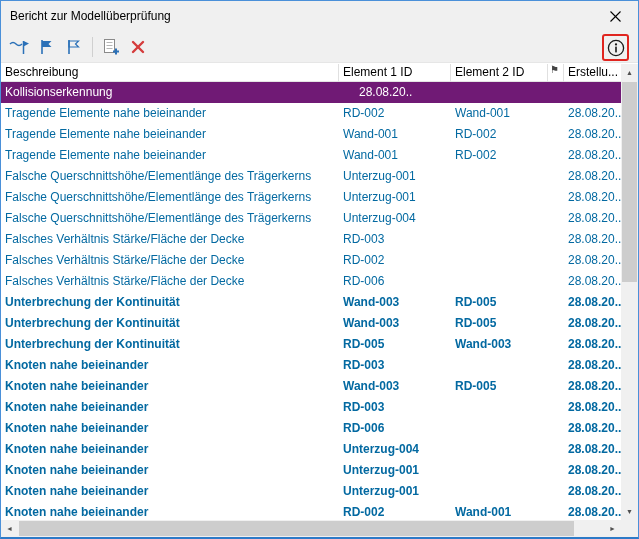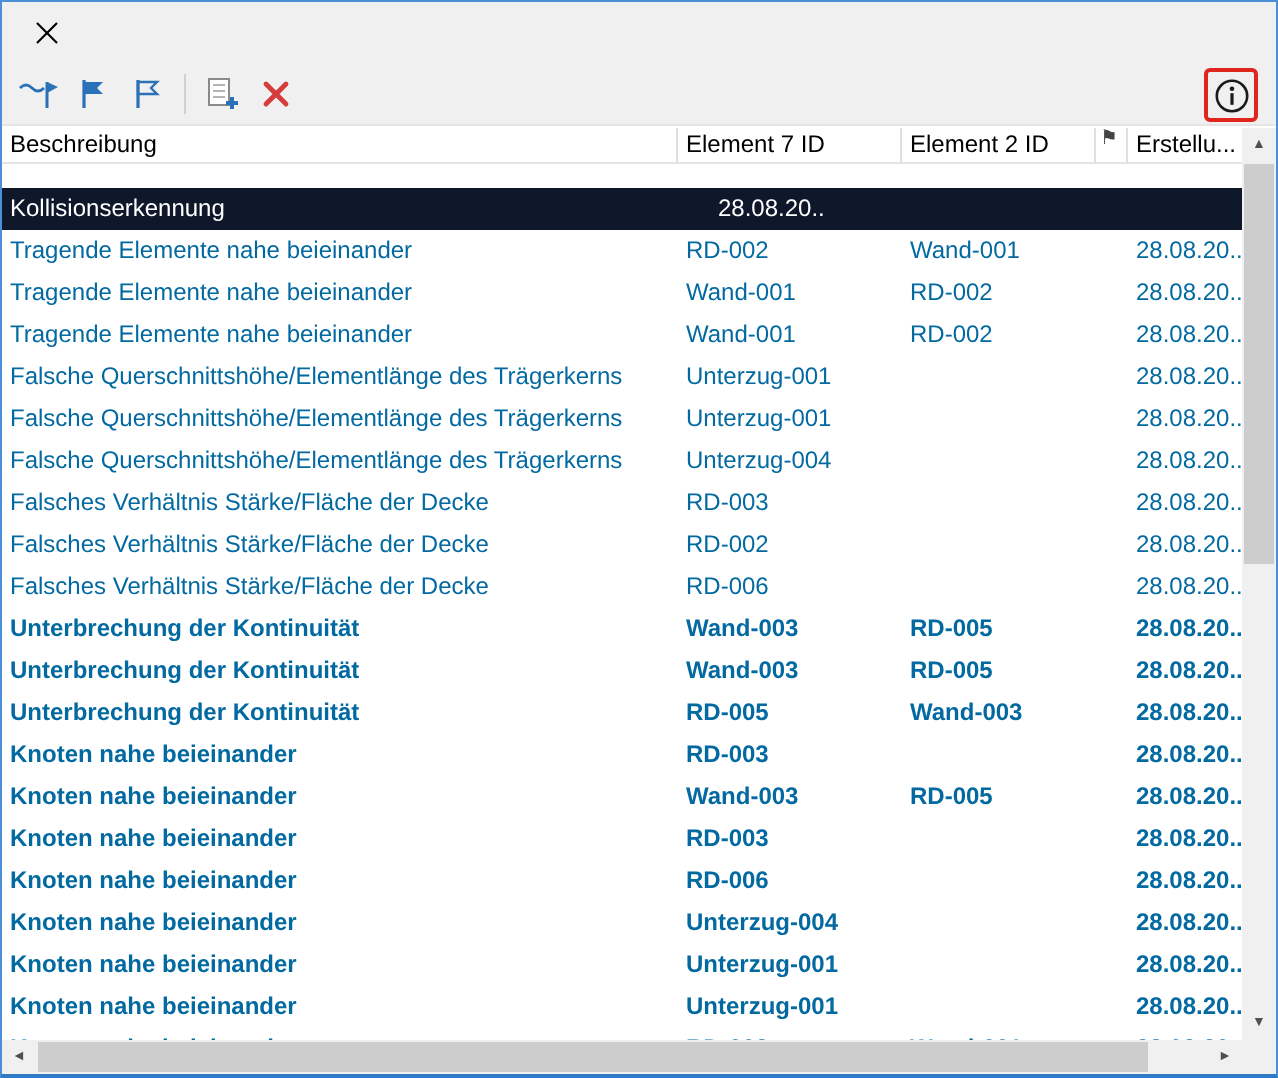--- a/index.html
+++ b/index.html
@@ -41,21 +41,21 @@
     white-space:nowrap; overflow:hidden; height:18px;
   }
   .w-desc { width:338px; }
   .w-el1  { width:112px; }
   .w-el2  { width:97px; }
   .w-flag { width:16px; padding:0 2px; font-size:10px; color:#444; }
   .w-date { width:57px; }
   .rows { position:absolute; top:18px; left:0; width:622px; height:441px; overflow:hidden; }
   .row { height:21px; display:flex; align-items:center; font-size:12px; color:#0369a1; }
   .row.bold { font-weight:bold;align-items:flex-end; }
-  .row.selected { background:#0f172a; color:#fff;margin-top:12px; }
+  .row.selected { background:#701a75; color:#fff; }
   .cell { padding:0 4px; white-space:nowrap; overflow:hidden; height:21px; line-height:21px; }
   
   .vscroll { position:absolute; top:0; right:0; bottom:17px; width:17px; background:#f0f0f0; }
   .vscroll .arrow {
     position:absolute; left:0; width:17px; height:17px; display:flex;
     align-items:center; justify-content:center; font-size:7px; color:#505050;
   }
   .vscroll .arrow.up { top:0; }
   .vscroll .arrow.down { bottom:0; }
   .vthumb { position:absolute; left:1px; top:18px; width:15px; height:200px; background:#cdcdcd; }
@@ -68,20 +68,21 @@
   .hscroll .arrow.right { right:0; }
   .hthumb { position:absolute; top:1px; left:18px; width:555px; height:15px; background:#cdcdcd; }
   .corner { position:absolute; bottom:0; right:0; width:17px; height:17px; background:#f0f0f0; }
 </style>
 </head>
 <body>
 
 <div class="window">
 
   <div class="titlebar">
+    <span class="title">Bericht zur Modellüberprüfung</span>
     <div class="close-btn">
       <svg width="11" height="11" viewBox="0 0 11 11">
         <g stroke="#000" stroke-width="1.1">
           <line x1="0.5" y1="0.5" x2="10.5" y2="10.5"></line>
           <line x1="10.5" y1="0.5" x2="0.5" y2="10.5"></line>
         </g>
       </svg>
     </div>
   </div>
 
@@ -133,21 +134,21 @@
           <circle cx="10" cy="6.4" r="1.15" fill="#1a1a1a"></circle>
           <rect x="9.2" y="8.6" width="1.6" height="5.8" fill="#1a1a1a"></rect>
         </svg>
       </div>
     </div>
   </div>
 
   <div class="table-area">
     <div class="header-row">
       <div class="h-cell w-desc">Beschreibung</div>
-      <div class="h-cell w-el1">Element 7 ID</div>
+      <div class="h-cell w-el1">Element 1 ID</div>
       <div class="h-cell w-el2">Element 2 ID</div>
       <div class="h-cell w-flag">⚑</div>
       <div class="h-cell w-date" style="border-right:none">Erstellu...</div>
     </div>
 
     <div class="rows" id="rows">
         <div class="row selected">
           <div class="cell w-desc">Kollisionserkennung</div>
           <div class="cell w-flag"></div>
           <div class="cell w-date">28.08.20...</div>

